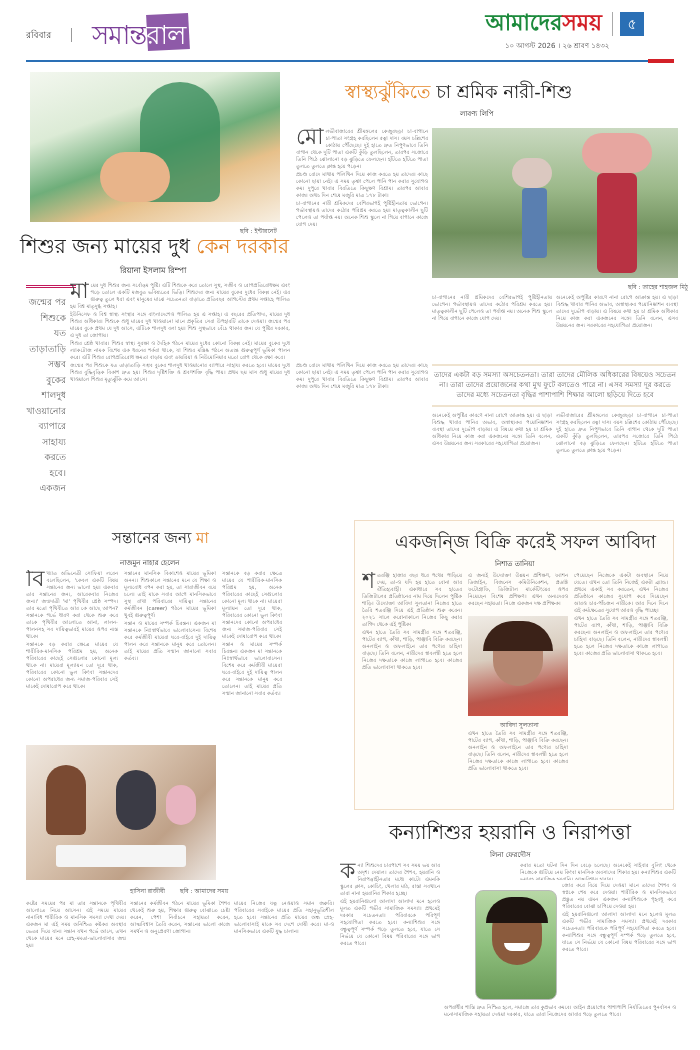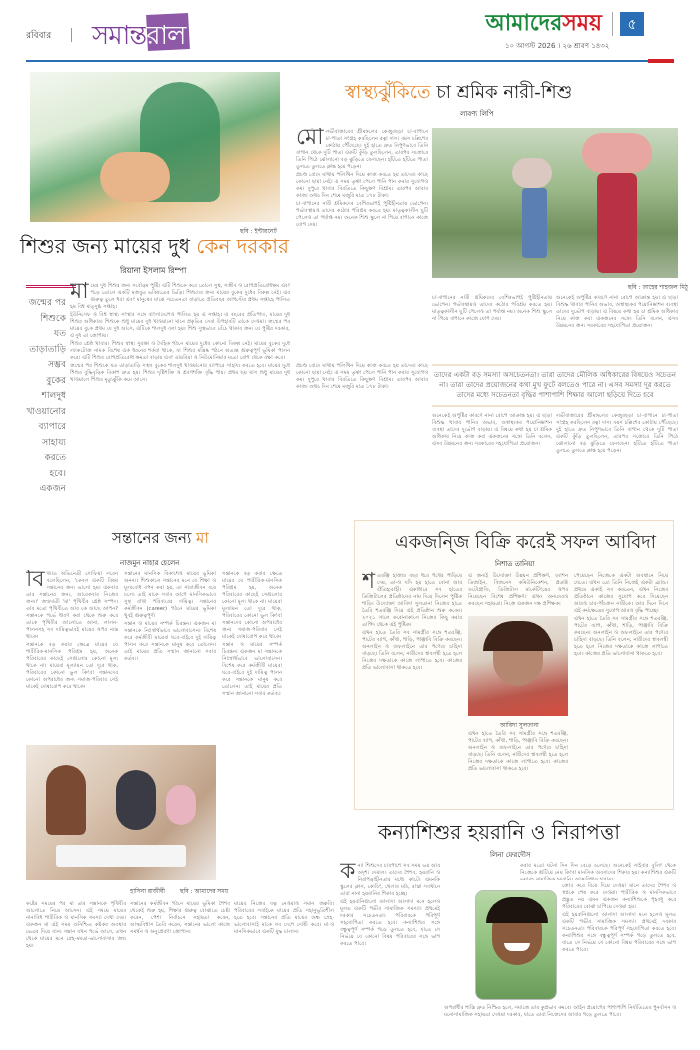--- a/index.html
+++ b/index.html
@@ -140,21 +140,21 @@
   <div style="position:absolute;left:25px;top:10px;width:50px;height:60px;border-radius:25px;background:#b58670"></div>
   <div style="position:absolute;left:15px;top:5px;width:70px;height:30px;border-radius:35px 35px 0 0;background:#3b2218"></div>
 </div>
 <div class="abs credit" style="left:500px;top:720px">আবিদা সুলতানা</div>
 <div class="abs col" style="left:468px;top:730px;width:100px;height:74px">এখন হাতে তৈরি সব সামগ্রীর সঙ্গে শতরঞ্জি, পাটের ব্যাগ, কাঁথা, শাড়ি, পাঞ্জাবি বিক্রি করছেন। অনলাইন ও অফলাইনে তার পণ্যের চাহিদা বাড়ছে। তিনি বলেন, নারীদের স্বাবলম্বী হতে হলে নিজের দক্ষতাকে কাজে লাগাতে হবে। কাজের প্রতি ভালোবাসা থাকতে হবে।</div>
 <div class="abs col" style="left:574px;top:572px;width:94px;height:232px">
   <p>পেয়েছেন নিজেকে একটা অবস্থানে নিয়ে যেতে। এখন তো তিনি নিজেই একটা ব্র্যান্ড। প্রথমে একাই সব করতেন, এখন নিজের প্রতিষ্ঠানে কাজের সুযোগ করে দিয়েছেন আরও চার-পাঁচজন নারীকে। আর দিনে দিনে এই কর্মক্ষেত্রের সুযোগ আরও বৃদ্ধি পাচ্ছে।</p>
   <p>এখন হাতে তৈরি সব সামগ্রীর সঙ্গে শতরঞ্জি, পাটের ব্যাগ, কাঁথা, শাড়ি, পাঞ্জাবি বিক্রি করছেন। অনলাইন ও অফলাইনে তার পণ্যের চাহিদা বাড়ছে। তিনি বলেন, নারীদের স্বাবলম্বী হতে হলে নিজের দক্ষতাকে কাজে লাগাতে হবে। কাজের প্রতি ভালোবাসা থাকতে হবে।</p>
 </div>
 
-<div class="abs headline" style="left:378px;top:820px;font-size:20px">কন্যাশিশুর হয়রানি ও নিরাপত্তা</div>
+<div class="abs headline" style="left:389px;top:820px;font-size:20px">কন্যাশিশুর হয়রানি ও নিরাপত্তা</div>
 <div class="abs byline" style="left:490px;top:849px;font-size:7px">লিনা ফেরদৌস</div>
 <div class="abs col" style="left:340px;top:862px;width:100px;height:180px">
   <span class="drop">ক</span>
   <p>ন্যা শিশুদের চারপাশে সব সময় ভয় আর অদৃশ্য দেয়াল। তাদের শৈশব, হয়রানি ও নিরাপত্তাহীনতার মধ্যে কাটে। এমনকি স্কুলের ক্লাস, কোচিং, খেলার মাঠ, রাস্তা সবখানে তারা নানা হয়রানির শিকার হচ্ছে।</p>
   <p>এই হয়রানিগুলো আলাদা আলাদা মনে হলেও মূলত একটি গভীর সামাজিক সমস্যা। প্রথমেই দরকার সচেতনতা। পরিবারকে পরিপূর্ণ সহযোগিতা করতে হবে। কন্যাশিশুর সঙ্গে বন্ধুত্বপূর্ণ সম্পর্ক গড়ে তুলতে হবে, যাতে সে নির্ভয়ে যে কোনো বিষয় পরিবারের সঙ্গে ভাগ করতে পারে।</p>
 </div>
 <div class="abs col" style="left:520px;top:862px;width:156px;height:18px">করার মতো ঘটনা দিন দিন বেড়ে চলেছে। অনেকেই সাইবার বুলিং থেকে নিজেকে গুটিয়ে নেয় কিংবা মানসিক অবসাদের শিকার হয়। কন্যাশিশুর একটি ভয়াবহ সামাজিক হয়রানি। আত্মবিশ্বাস হারায়।</div>
 <div class="abs circ photo" style="left:475px;top:890px;width:82px;height:110px;background:linear-gradient(180deg,#b8d8a6 0%,#8fc07e 50%,#6a9a58 100%)">
   <div style="position:absolute;left:16px;top:12px;width:50px;height:62px;border-radius:25px;background:#8a5a3c"></div>
   <div style="position:absolute;left:10px;top:6px;width:62px;height:26px;border-radius:31px 31px 0 0;background:#1d1410"></div>

